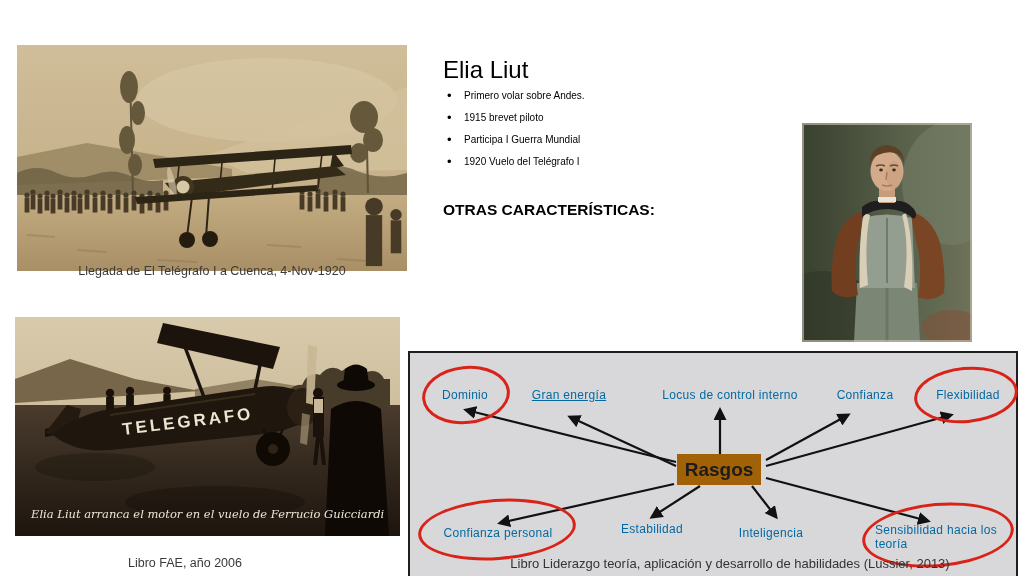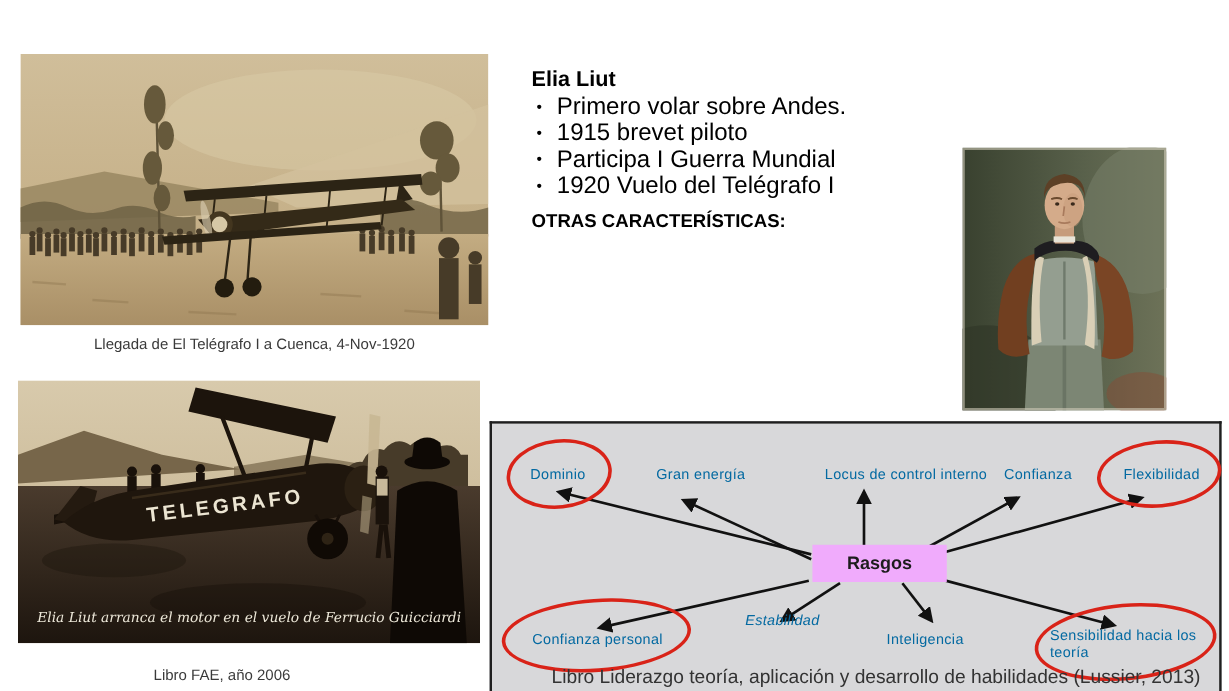--- a/index.html
+++ b/index.html
@@ -3,37 +3,37 @@
 <meta charset="utf-8">
 <style>
   html,body{margin:0;padding:0;background:#fff;}
   .slide{position:relative;width:1024px;height:576px;background:#ffffff;overflow:hidden;
          font-family:"Liberation Sans",sans-serif;color:#000;}
   
   .photo{position:absolute;display:block;}
   .photo-caption{position:absolute;text-align:center;font-size:12.5px;color:#3a3a3a;}
   
   .bio{position:absolute;left:443px;top:56px;width:350px;}
-  .bio h1{margin:0;font-size:18px;font-weight:bold;line-height:1.2;}
+  .bio h1{margin:0;font-size:24px;font-weight:normal;line-height:1.2;}
   .bio h2{margin:24px 0 6px 0;font-size:15.5px;font-weight:bold;}
-  .bio h2.second{margin-top:10px;}
+  .bio h2.second{margin-top:28px;}
   .bio ul{margin:0;padding:0;list-style:none;}
-  .bio li{position:relative;padding-left:21px;font-size:20px;line-height:22px;}
+  .bio li{position:relative;padding-left:21px;font-size:10px;line-height:22px;}
   .bio li::before{content:"•";position:absolute;left:4px;top:0;font-size:13px;}
   
   .diagram{position:absolute;left:408px;top:351px;width:610px;height:225px;
            background:#d8d8da;border:2px solid #1f1f1f;border-bottom:none;box-sizing:border-box;}
   .trait{position:absolute;transform:translate(-50%,-50%);font-size:12px;color:#0369a1;
          letter-spacing:0.3px;white-space:nowrap;}
   .trait.wrap{white-space:normal;width:130px;text-align:left;line-height:1.2;}
   .red-ellipse{position:absolute;border:3.5px solid #d92318;border-radius:50%;box-sizing:border-box;}
-  .hub{position:absolute;left:267px;top:101px;width:112px;height:31px;background:#f0abfc;
-       display:flex;align-items:center;justify-content:center;font-weight:bold;font-size:15px;color:#1c1c1c;}
+  .hub{position:absolute;left:267px;top:101px;width:84px;height:31px;background:#a16207;
+       display:flex;align-items:center;justify-content:center;font-weight:bold;font-size:19px;color:#1c1c1c;}
   .diagram-caption{position:absolute;left:320px;top:203px;transform:translateX(-50%);
-                   font-size:16px;color:#333;white-space:nowrap;}
+                   font-size:13px;color:#333;white-space:nowrap;}
   .arrows{position:absolute;left:0;top:0;}
 </style>
 </head>
 <body>
 
 <div class="slide">
 
   <svg class="photo" style="left:17px;top:45px;" width="390" height="226" viewBox="0 0 390 226">
     <defs>
       <linearGradient id="sky1" x1="0" y1="0" x2="0" y2="1">
@@ -107,21 +107,21 @@
         <circle cx="166" cy="142" r="6.5" fill="#d6c8a6"></circle>
       <ellipse cx="155" cy="139" rx="3.5" ry="17" fill="#d9cdaf" opacity="0.65" transform="rotate(-12 155 139)"></ellipse>
       <polygon points="118,152 300,140 301,146 120,159" fill="#2c2415"></polygon>
       <path d="M175,152 L170,192 M192,151 L189,192" stroke="#2c2415" stroke-width="2"></path>
       <circle cx="170" cy="195" r="8" fill="#231c0f"></circle>
         <circle cx="193" cy="194" r="8" fill="#231c0f"></circle>
     </g>
     <use href="#pp" transform="translate(357,216) scale(3.4)"></use>
     <use href="#pp" transform="translate(379,205) scale(2.2)"></use>
   </svg>
-  <div class="photo-caption" style="left:17px;top:280px;width:390px;">Llegada de El Telégrafo I a Cuenca, 4-Nov-1920</div>
+  <div class="photo-caption" style="left:17px;top:264px;width:390px;">Llegada de El Telégrafo I a Cuenca, 4-Nov-1920</div>
 
   <svg class="photo" style="left:15px;top:317px;" width="385" height="219" viewBox="0 0 385 219">
     <defs>
       <linearGradient id="sky2" x1="0" y1="0" x2="0" y2="1">
         <stop offset="0" stop-color="#d8caac"></stop>
           <stop offset="1" stop-color="#c1ae8a"></stop>
       </linearGradient>
       <linearGradient id="grd2" x1="0" y1="0" x2="0" y2="1">
         <stop offset="0" stop-color="#4a3b2d"></stop>
           <stop offset="1" stop-color="#1d150e"></stop>
@@ -236,26 +236,26 @@
         <line x1="356" y1="125" x2="518" y2="168" marker-end="url(#ah)"></line>
       </g>
     </svg>
 
     <div class="red-ellipse" style="left:12px;top:13px;width:88px;height:58px;transform:rotate(-6deg);"></div>
     <div class="red-ellipse" style="left:504px;top:14px;width:104px;height:56px;transform:rotate(-5deg);"></div>
     <div class="red-ellipse" style="left:8px;top:146px;width:158px;height:61px;transform:rotate(-4deg);"></div>
     <div class="red-ellipse" style="left:452px;top:150px;width:152px;height:64px;transform:rotate(-5deg);"></div>
 
     <div class="trait" style="left:55px;top:42px;">Dominio</div>
-    <div class="trait" style="left:174px;top:42px;">Gran energía</div>
-    <div class="trait" style="left:345px;top:42px;">Locus de control interno</div>
+    <div class="trait" style="left:159px;top:42px;text-decoration:underline;">Gran energía</div>
+    <div class="trait" style="left:320px;top:42px;">Locus de control interno</div>
     <div class="trait" style="left:455px;top:42px;">Confianza</div>
     <div class="trait" style="left:558px;top:42px;">Flexibilidad</div>
     <div class="trait" style="left:88px;top:180px;">Confianza personal</div>
-    <div class="trait" style="left:242px;top:164px;font-style:italic;">Estabilidad</div>
+    <div class="trait" style="left:242px;top:176px;">Estabilidad</div>
     <div class="trait" style="left:361px;top:180px;">Inteligencia</div>
     <div class="trait wrap" style="left:530px;top:184px;">Sensibilidad hacia los teoría</div>
 
     <div class="hub">Rasgos</div>
     <div class="diagram-caption">Libro Liderazgo teoría, aplicación y desarrollo de habilidades (Lussier, 2013)</div>
   </div>
 
 </div>
 
 </body></html>

